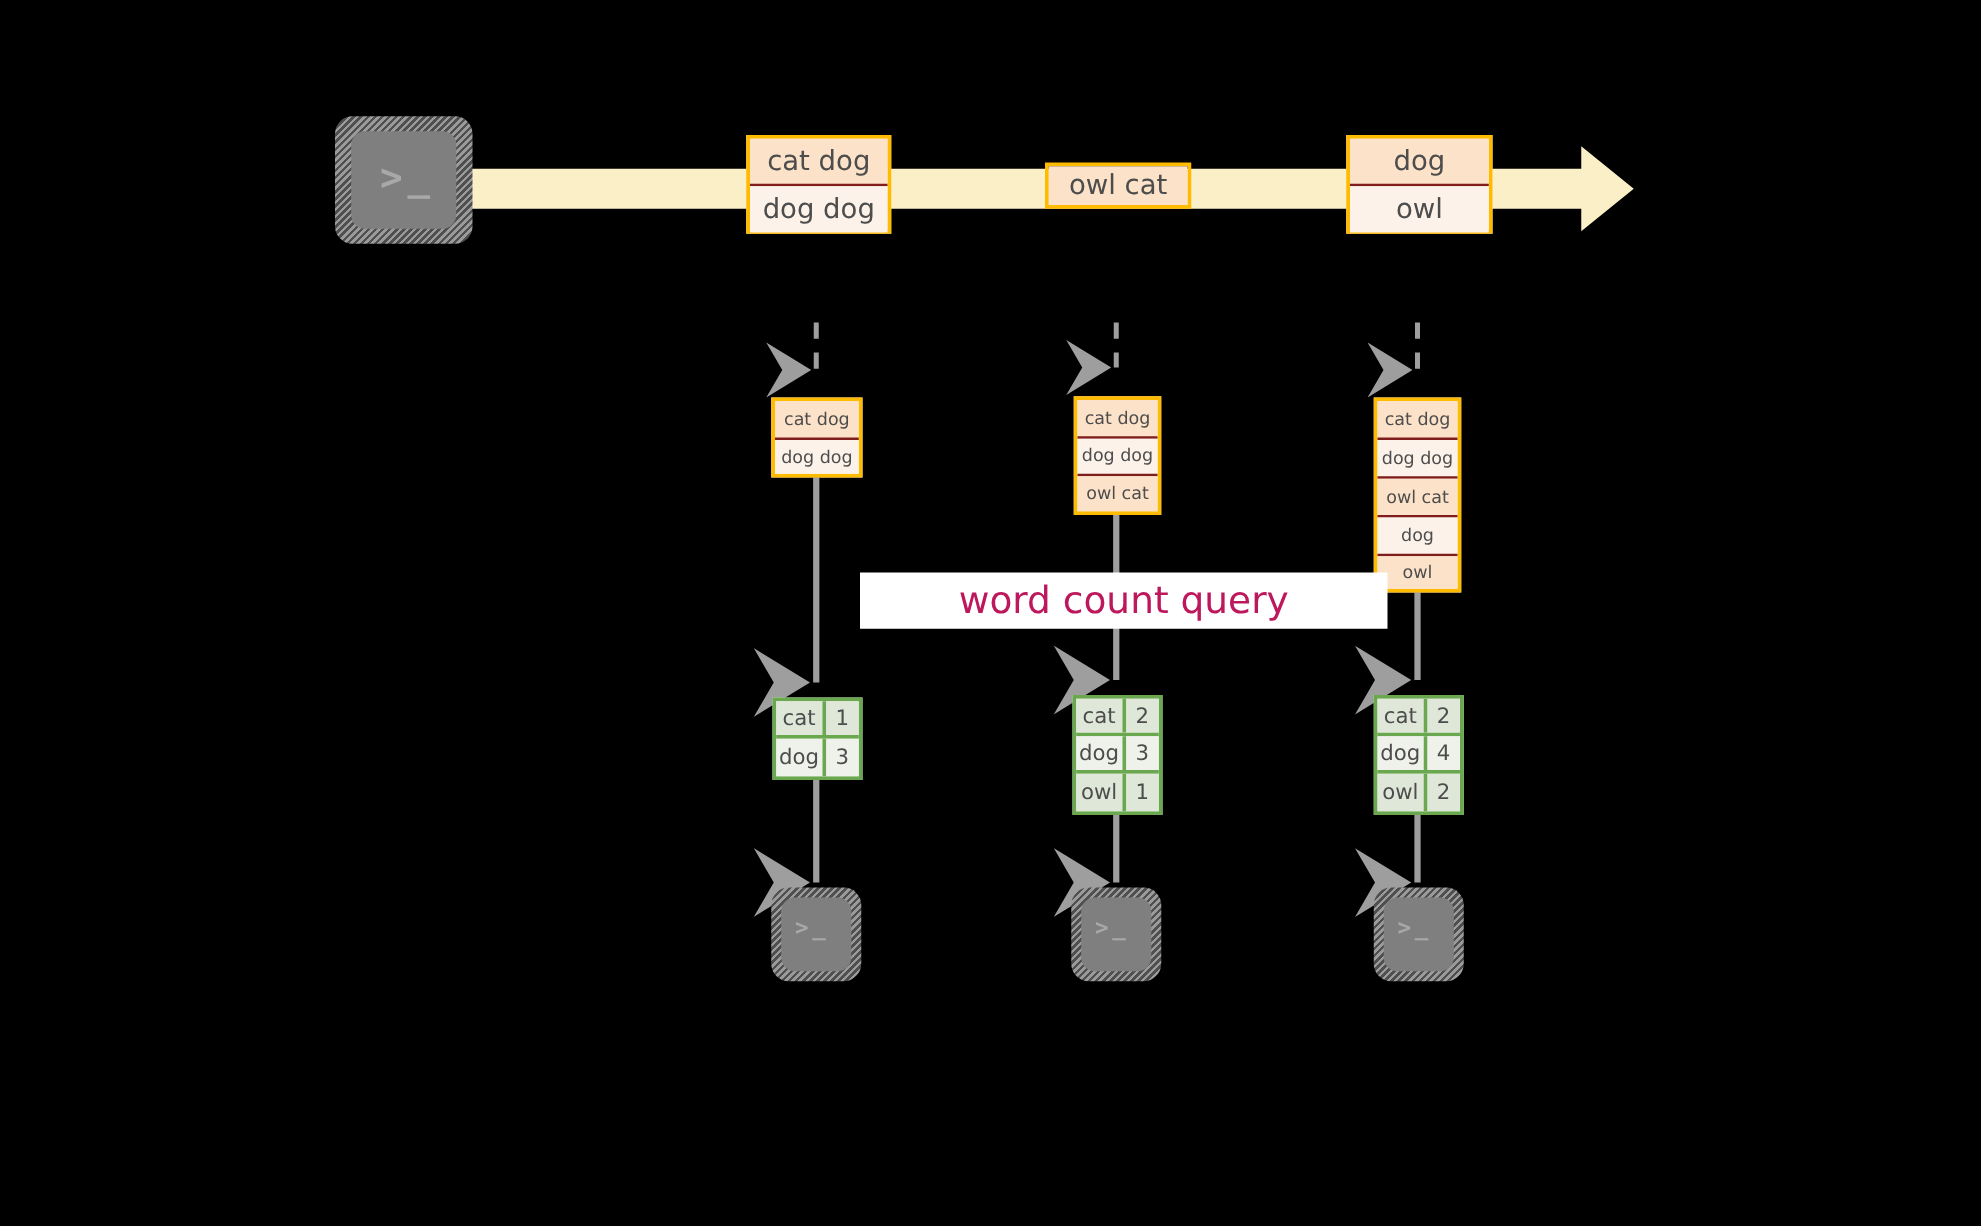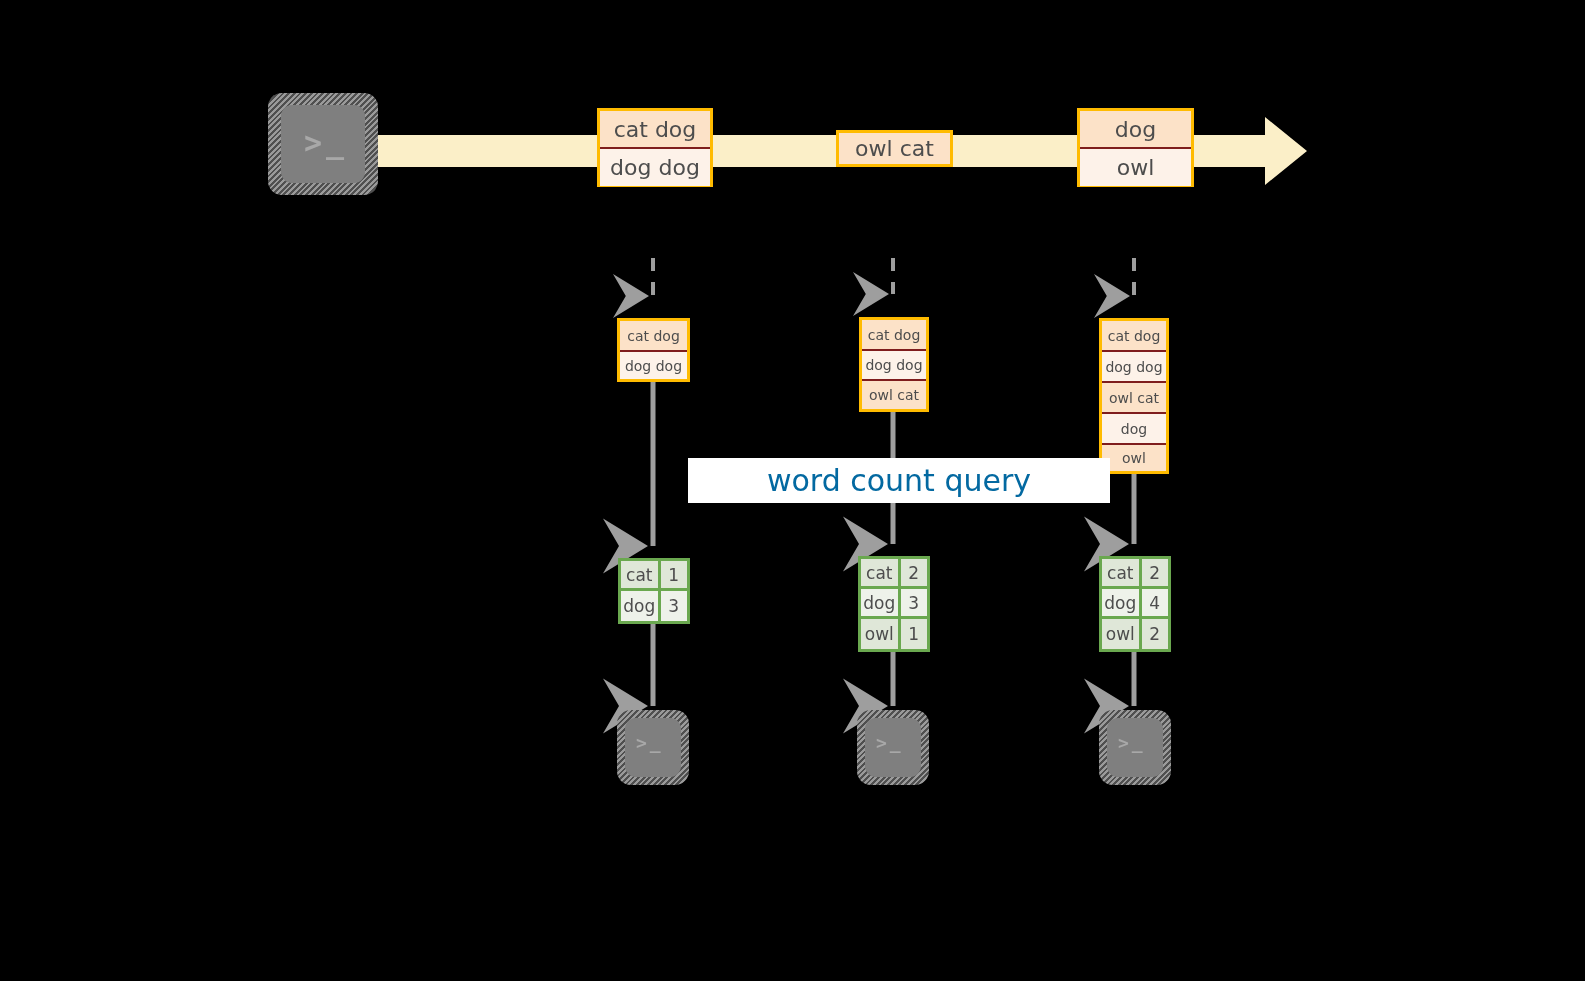--- a/index.html
+++ b/index.html
@@ -105,21 +105,21 @@
   }
 
   
   .query-label {
     position: absolute;
     box-sizing: border-box;
     background: #ffffff;
     display: flex;
     align-items: center;
     justify-content: center;
-    color: #0369a1;
+    color: #be185d;
     white-space: nowrap;
   }
 </style>
 </head>
 <body>
 
 <div id="stage">
 
   <svg id="links" viewBox="0 0 1585 981" xmlns="http://www.w3.org/2000/svg">
     <defs>

